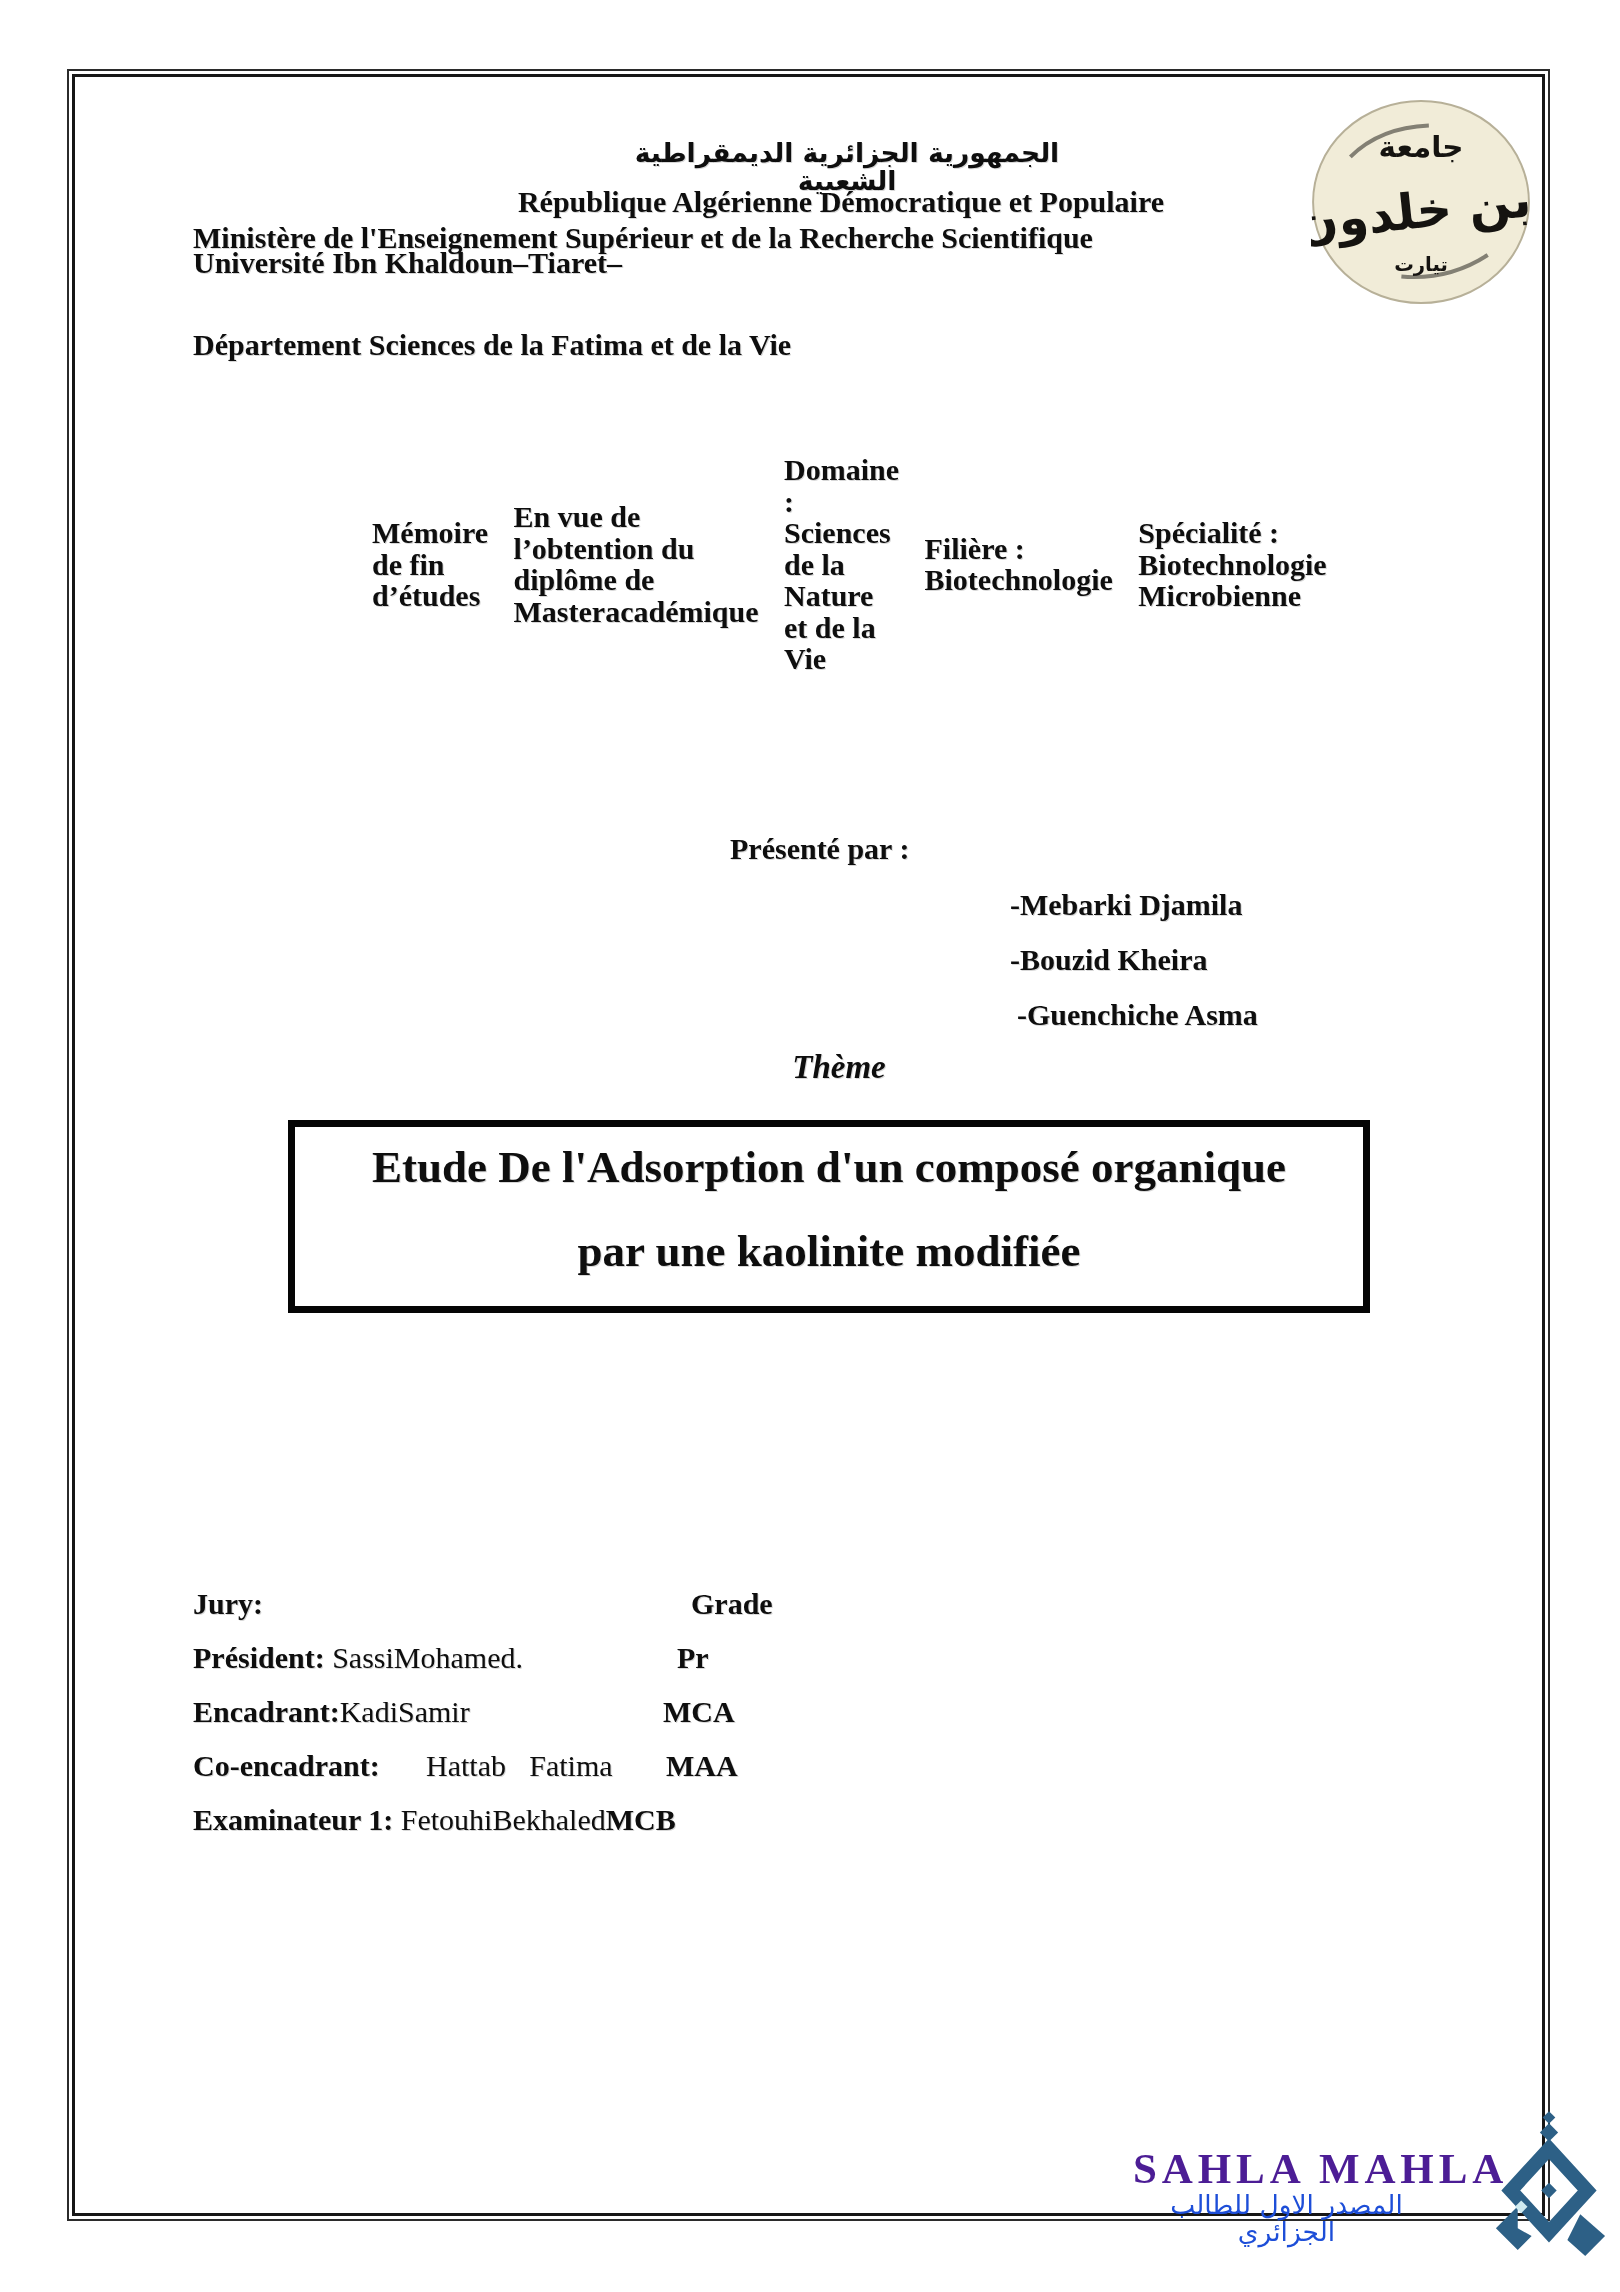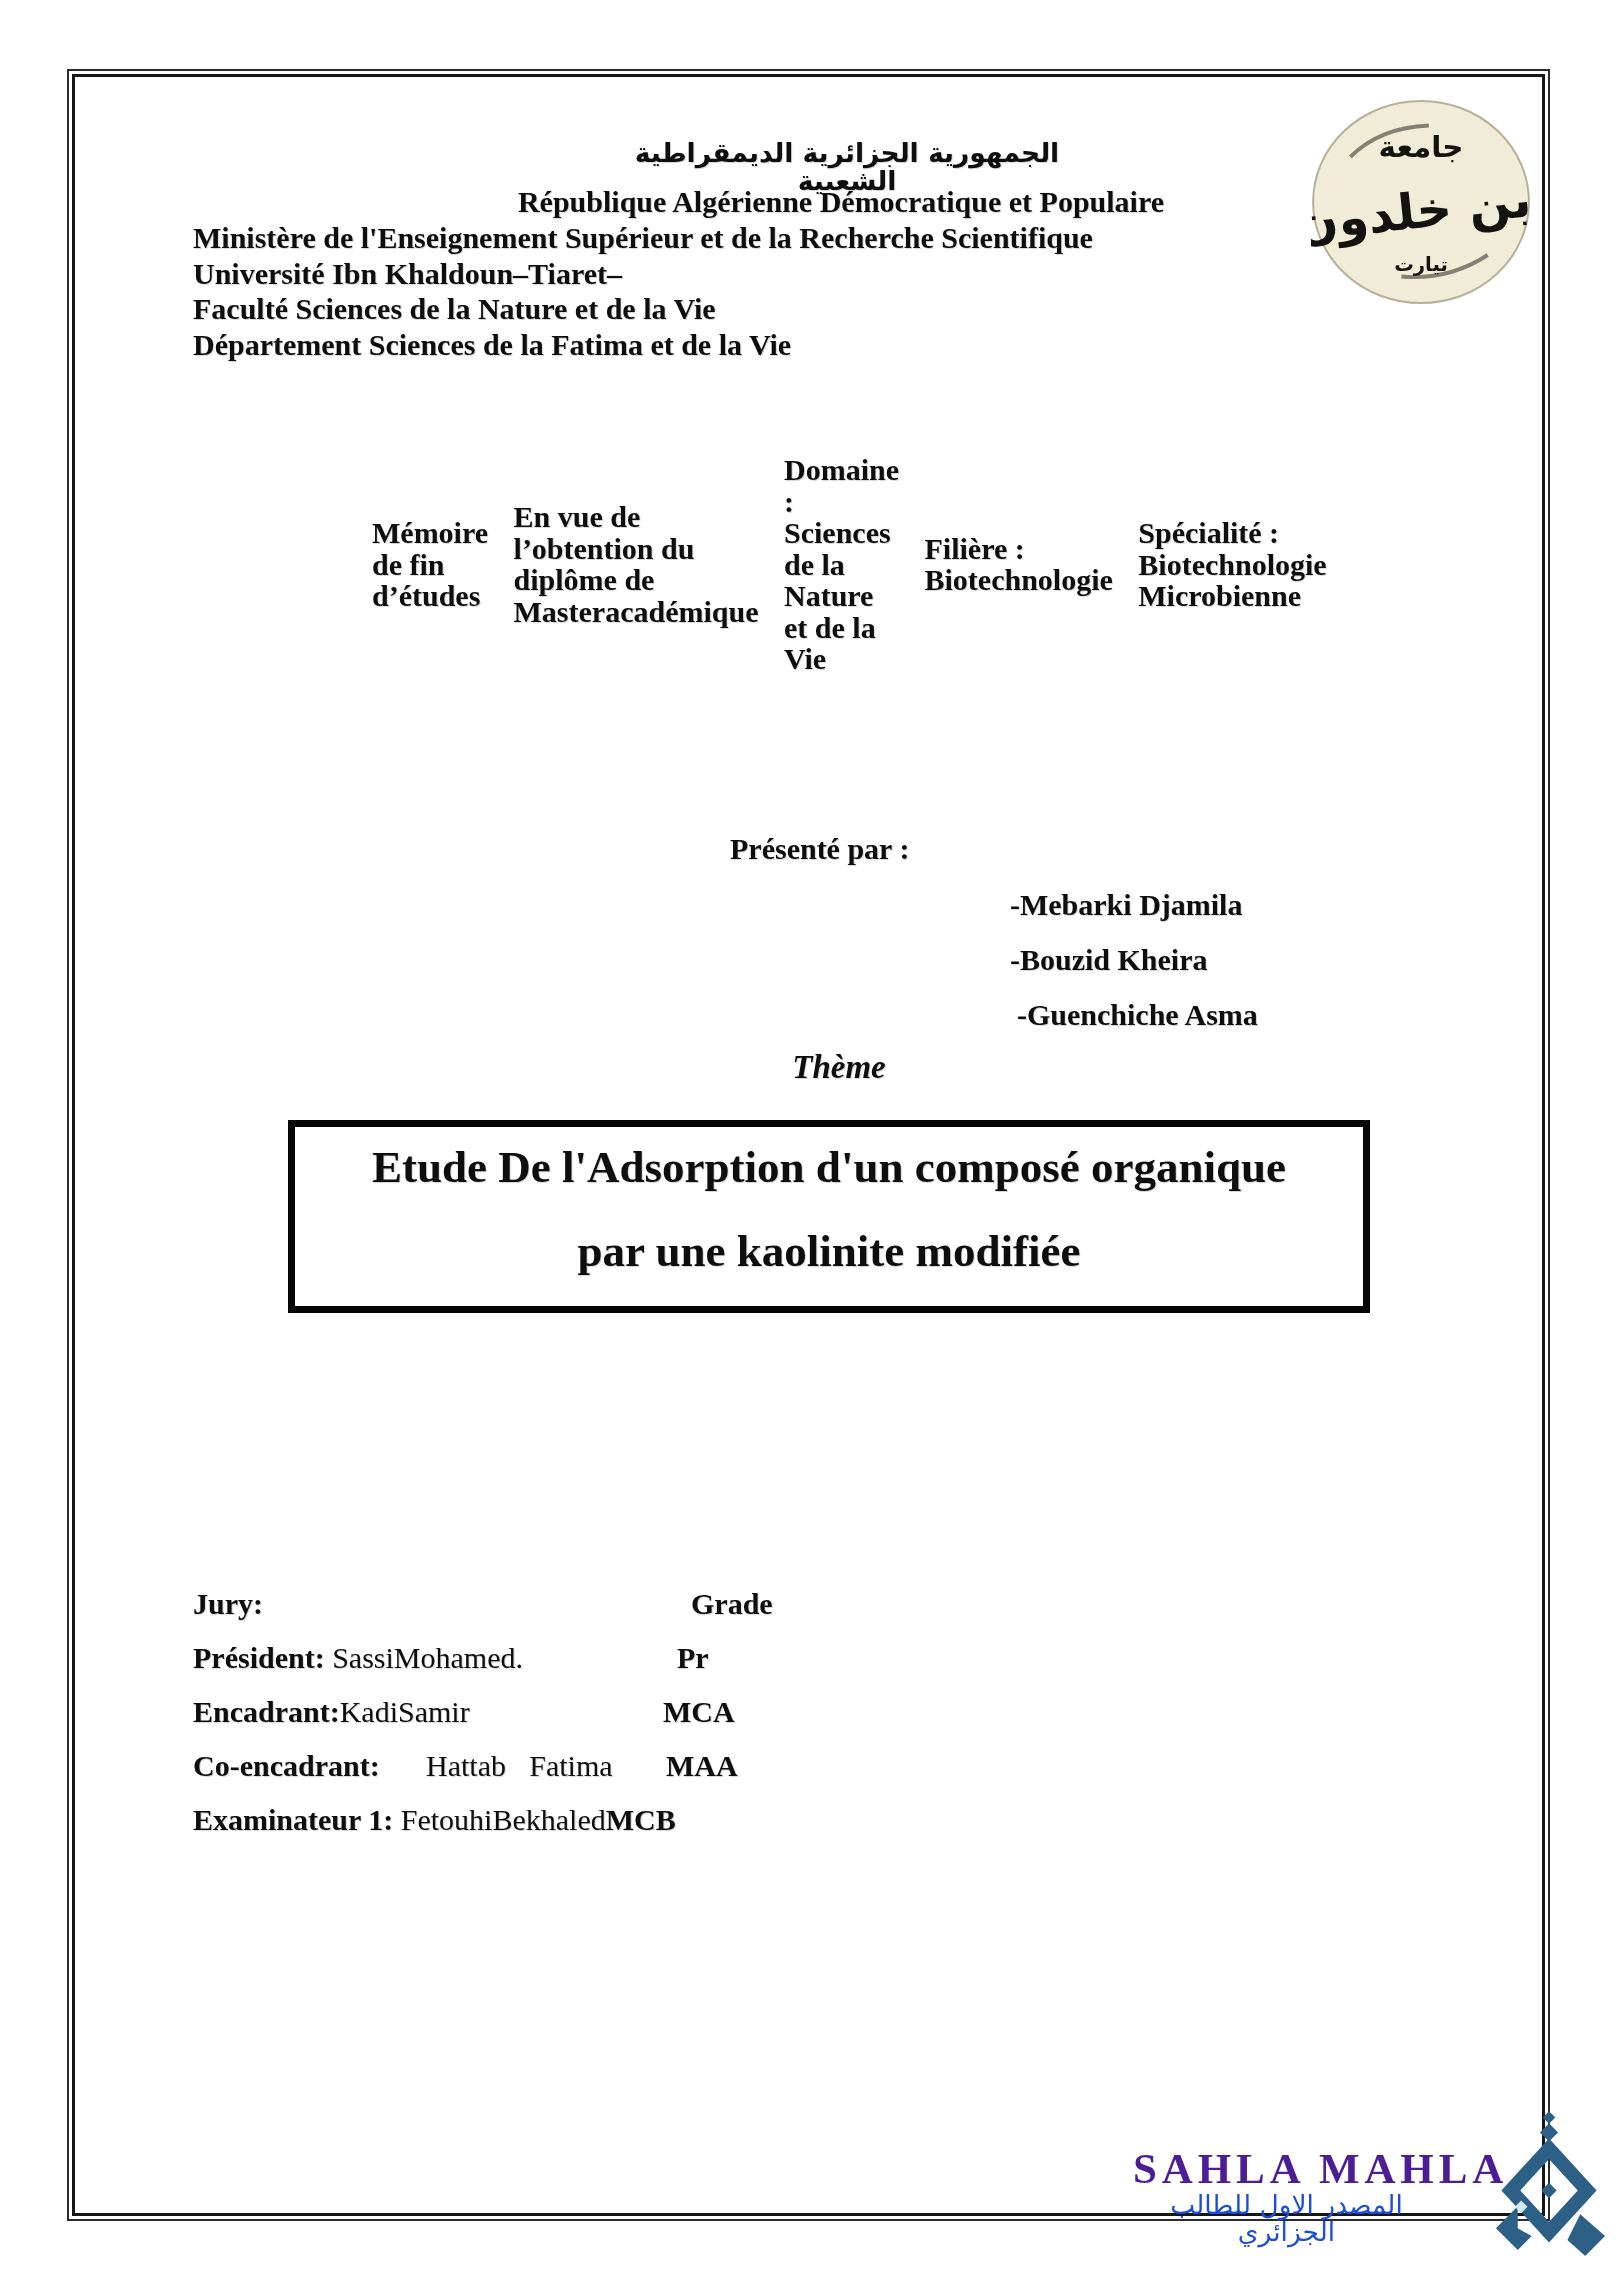--- a/index.html
+++ b/index.html
@@ -23,21 +23,21 @@
   
   .abs{position:absolute;z-index:2;line-height:1.05;}
   .b{font-weight:bold;}
   .ctr{text-align:center;}
   .scan{text-shadow:1px 1px 0 rgba(140,140,140,0.35);}
   .ar{font-family:"DejaVu Sans",sans-serif;direction:rtl;unicode-bidi:plaintext;}
   
   .l-arabic{left:612px;top:139px;width:470px;font-size:26.5px;}
   .l-republic{left:412px;top:186px;width:858px;font-size:30px;}
   .l-ministry{left:193px;top:222px;font-size:30px;}
-  .l-university{left:193px;top:258px;font-size:30px;}
+  .l-university{left:193px;top:247px;font-size:30px;}
   .l-faculty{left:193px;top:293px;font-size:30px;}
   .l-department{left:193px;top:329px;font-size:30px;}
   
   .seal{position:absolute;left:1311px;top:98px;width:220px;height:208px;z-index:2;}
   .seal svg{display:block;width:100%;height:100%;}
   .seal text{font-family:"DejaVu Sans",sans-serif;font-weight:bold;fill:#151310;}
   
   .degree{left:372px;top:454px;width:931px;display:flex;flex-direction:row;align-items:center;gap:25.5px;font-size:30px;}
   
   .l-presented{left:730px;top:833px;font-size:30px;}
@@ -88,21 +88,20 @@
       <text x="112" y="176" font-size="20" text-anchor="middle">تيارت</text>
       <path d="M40 60 Q70 30 120 28" fill="none" stroke="#151310" stroke-width="4" opacity="0.5"></path>
       <path d="M180 160 Q140 186 92 182" fill="none" stroke="#151310" stroke-width="4" opacity="0.5"></path>
     </svg>
   </div>
 
   <div class="abs ar b ctr scan l-arabic">الجمهورية الجزائرية الديمقراطية الشعبية</div>
   <div class="abs b ctr scan l-republic">République Algérienne Démocratique et Populaire</div>
   <div class="abs b scan l-ministry">Ministère de l'Enseignement Supérieur et de la Recherche Scientifique</div>
   <div class="abs b scan l-university">Université Ibn Khaldoun–Tiaret–</div>
-  <div class="abs b scan l-faculty">Faculté Sciences de la Nature et de la Vie</div>
   <div class="abs b scan l-department">Département Sciences de la Fatima et de la Vie</div>
 
   <div class="abs degree">
     <div class="b scan">Mémoire de fin d’études</div>
     <div class="b scan">En vue de l’obtention du diplôme de Masteracadémique</div>
     <div class="b scan">Domaine : Sciences de la Nature et de la Vie</div>
     <div class="b scan">Filière : Biotechnologie</div>
     <div class="b scan">Spécialité : Biotechnologie Microbienne</div>
   </div>
 

